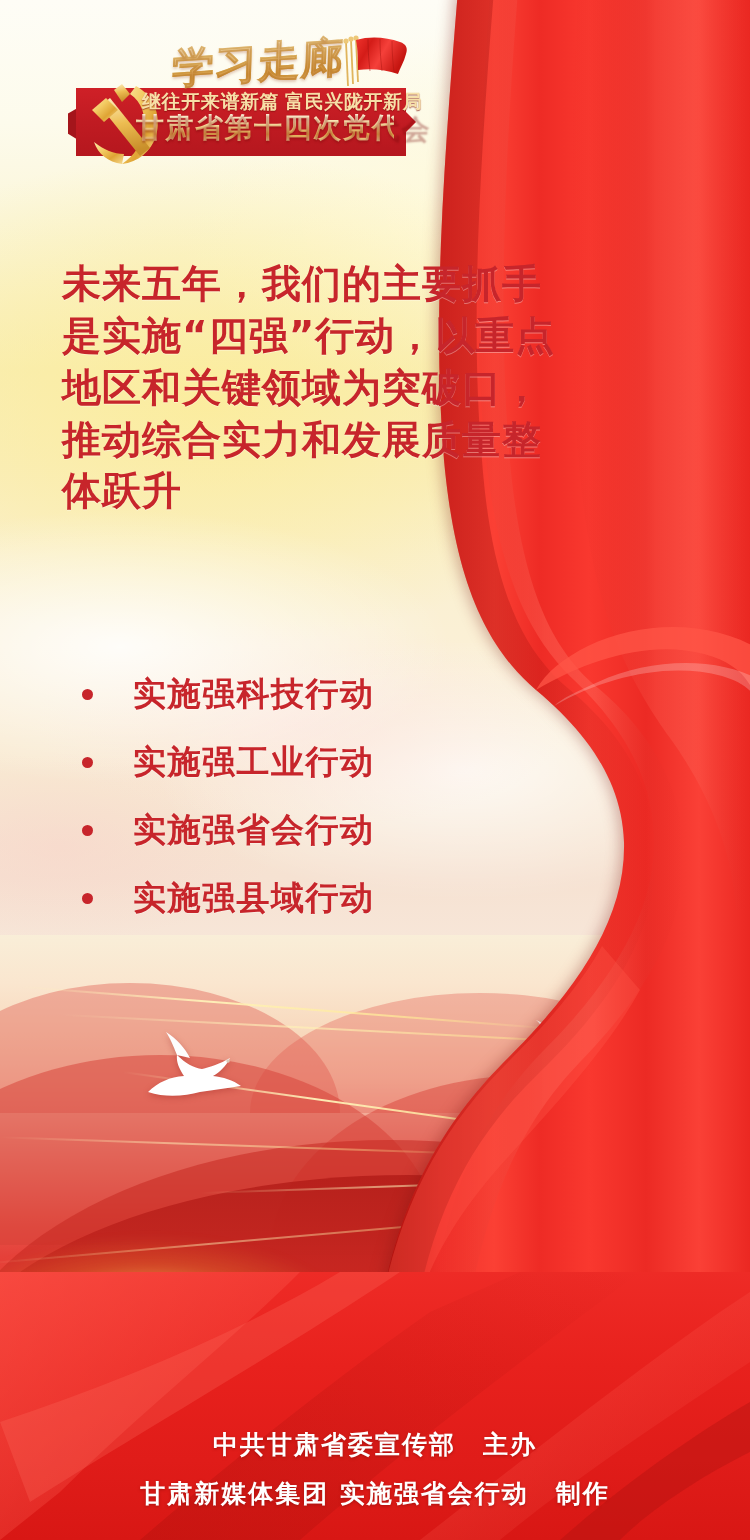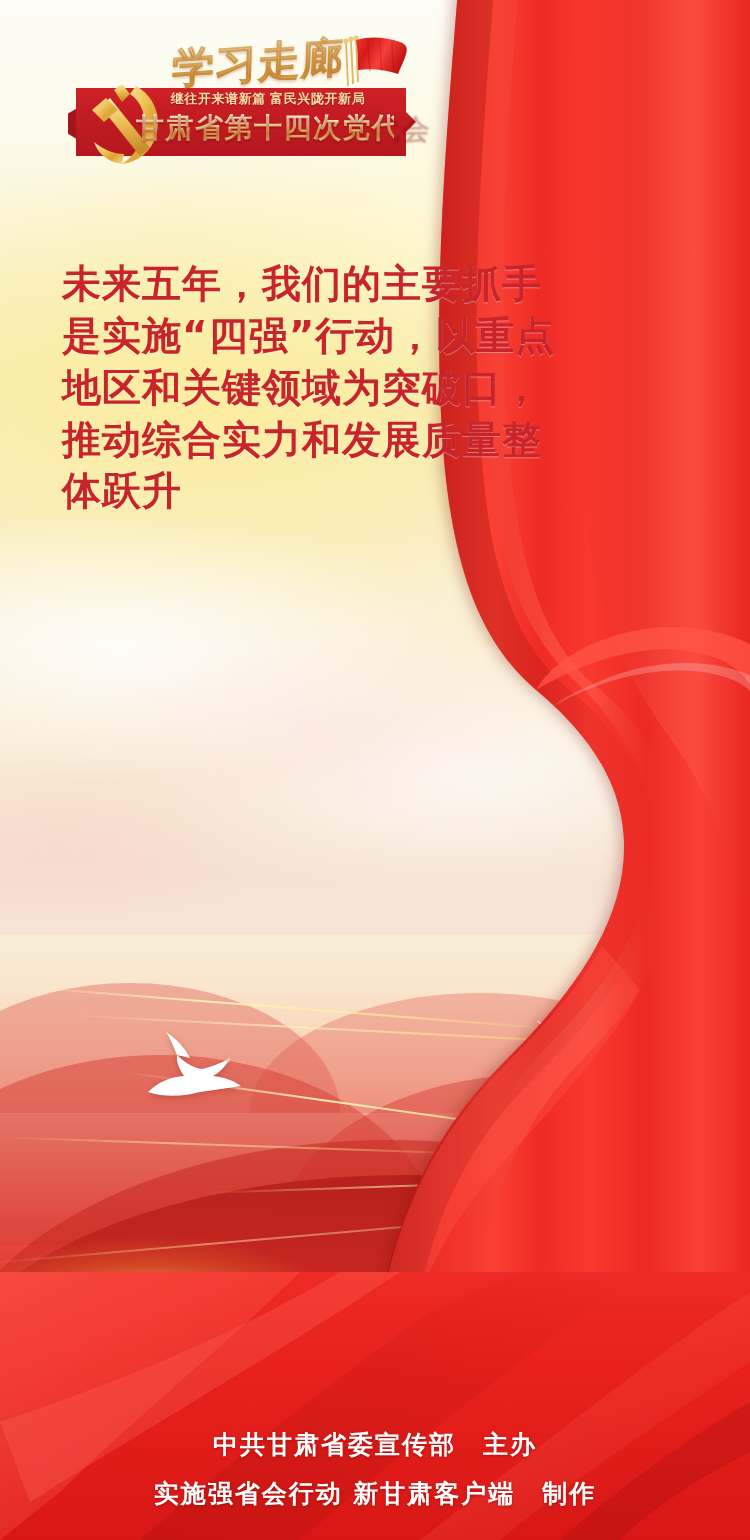--- a/index.html
+++ b/index.html
@@ -168,21 +168,21 @@
     -webkit-background-clip:text;background-clip:text;color:transparent;
     -webkit-text-stroke:.5px rgba(185,120,30,.45);
     text-shadow:0 2px 3px rgba(150,60,20,.30);
     transform:rotate(-4deg) skewX(-6deg);
     white-space:nowrap;
   }
   #flag{position:absolute;left:262px;top:4px;width:72px;height:58px;}
   #flag svg{display:block;}
   #banner-sub{
     position:absolute;left:66px;top:62px;width:252px;text-align:center;
-    font-size:13px;font-weight:bold;color:#f7dfa7;letter-spacing:.6px;
+    font-size:19px;font-weight:bold;color:#f7dfa7;letter-spacing:.6px;
     line-height:1;white-space:nowrap;
     text-shadow:0 1px 1px rgba(120,10,8,.6);
   }
   #banner-main{
     position:absolute;left:60px;top:84px;width:258px;text-align:center;
     font-size:28px;font-weight:bold;letter-spacing:1.5px;line-height:1;
     white-space:nowrap;
     background:linear-gradient(to bottom,#fff6dd 0%,#f7dc9a 40%,#e2ad4e 72%,#f6dba4 100%);
     -webkit-background-clip:text;background-clip:text;color:transparent;
     text-shadow:0 2px 2px rgba(120,10,8,.35);
@@ -437,19 +437,37 @@
         <path d="M54 7 C54 19 55 29 56 38" stroke="#a3110d" stroke-width="1" fill="none" opacity=".4"></path>
       </svg>
     </div>
 
     <div id="banner-sub">继往开来谱新篇  富民兴陇开新局</div>
     <div id="banner-main">甘肃省第十四次党代会</div>
   </div>
 
   <div id="main-title">未来五年，我们的主要抓手是实施“四强”行动，以重点地区和关键领域为突破口，推动综合实力和发展质量整体跃升</div>
 
+  <div id="bullet-list">
+    <div class="bullet-row">
+      <span class="bullet-dot"></span>
+      <span class="bullet-text">实施强科技行动</span>
+    </div>
+    <div class="bullet-row">
+      <span class="bullet-dot"></span>
+      <span class="bullet-text">实施强工业行动</span>
+    </div>
+    <div class="bullet-row">
+      <span class="bullet-dot"></span>
+      <span class="bullet-text">实施强省会行动</span>
+    </div>
+    <div class="bullet-row">
+      <span class="bullet-dot"></span>
+      <span class="bullet-text">实施强县域行动</span>
+    </div>
+  </div>
 
   <div id="footer">
     <div class="footer-line" id="footer-line-1">中共甘肃省委宣传部　主办</div>
-    <div class="footer-line" id="footer-line-2">实施强省会行动 新甘肃客户端　制作</div>
+    <div class="footer-line" id="footer-line-2">甘肃新媒体集团 实施强省会行动　制作</div>
   </div>
 
 </div>
 
 </body></html>

